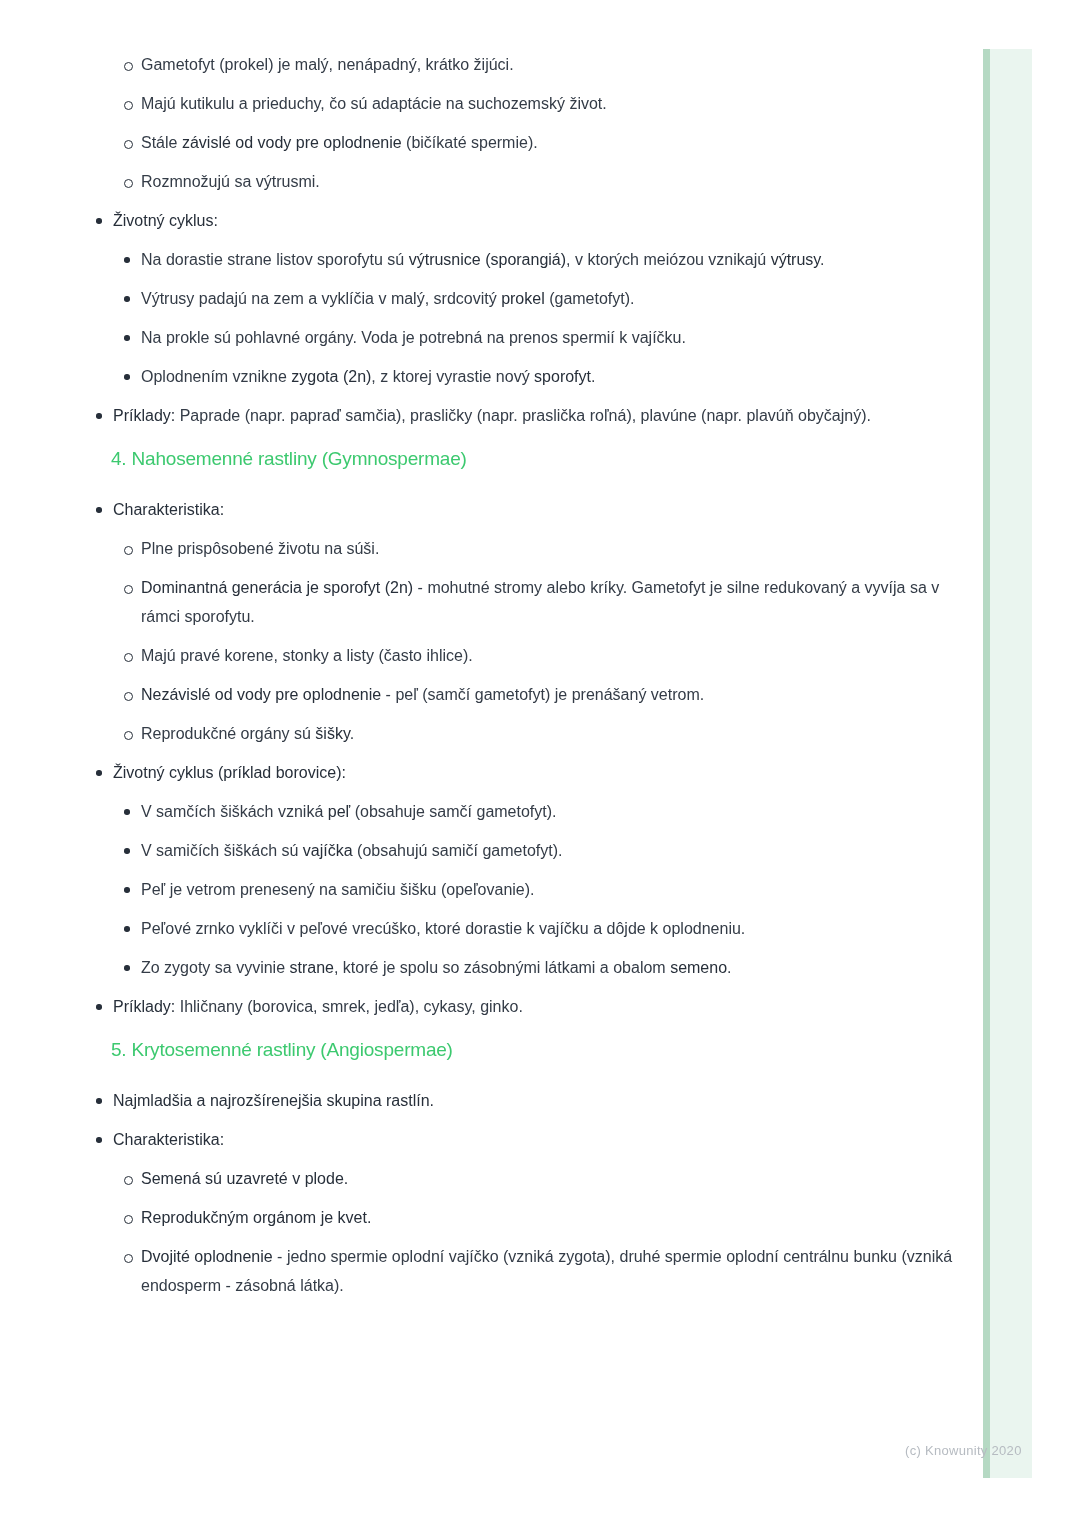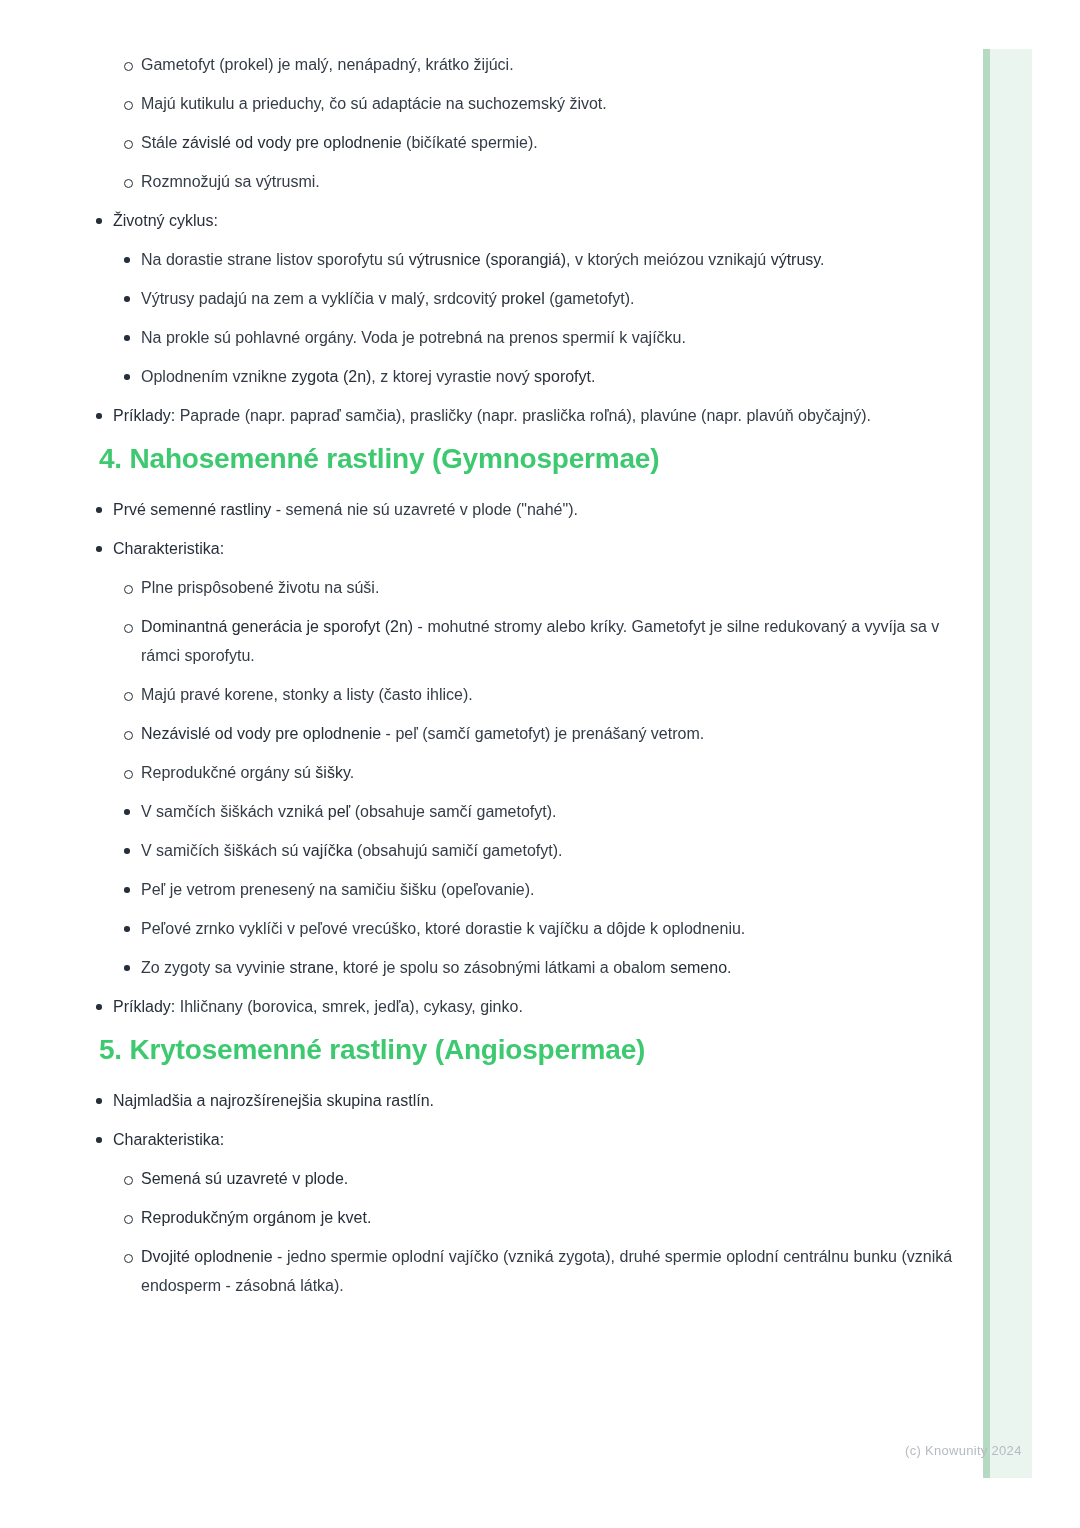--- a/index.html
+++ b/index.html
@@ -49,26 +49,26 @@
   .marker.circle::before {
     content: "";
     position: absolute; left: 1px; top: 11.5px;
     width: 7px; height: 7px;
     border-radius: 50%;
     border: 1.7px solid var(--bold-text);
     background: transparent;
   }
 
   h2.heading {
-    font-size: 28px;
+    font-size: 19px;
     line-height: 33px;
-    font-weight: 700;
+    font-weight: 400;
     color: var(--heading-green);
     letter-spacing: -0.2px;
-    margin: 12px 0 20px 4px;
+    margin: 12px 0 20px 16px;
   }
 
   .sidebar {
     position: absolute;
     left: 983px; top: 49px;
     width: 49px; height: 1429px;
     background: var(--sidebar-panel);
     border-left: 7px solid var(--sidebar-bar);
   }
 
@@ -124,24 +124,20 @@
         <span class="marker disc"></span>
         <span class="text"><span>Oplodnením vznikne </span><b>zygota (2n)</b><span>, z ktorej vyrastie nový </span><b>sporofyt</b><span>.</span></span>
       </div>
       <div class="line level-1">
         <span class="marker disc"></span>
         <span class="text"><b>Príklady:</b><span> Paprade (napr. papraď samčia), prasličky (napr. praslička roľná), plavúne (napr. plavúň obyčajný).</span></span>
       </div>
       <h2 class="heading">4. Nahosemenné rastliny (Gymnospermae)</h2>
       <div class="line level-1">
         <span class="marker disc"></span>
-        <span class="text"><b>Prvé semenné rastliny</b><span> - semená nie sú uzavreté v plode ("nahé").</span></span>
-      </div>
-      <div class="line level-1">
-        <span class="marker disc"></span>
         <span class="text"><b>Charakteristika:</b></span>
       </div>
       <div class="line level-2">
         <span class="marker circle"></span>
         <span class="text"><span>Plne prispôsobené životu na súši.</span></span>
       </div>
       <div class="line level-2">
         <span class="marker circle"></span>
         <span class="text"><b>Dominantná generácia je sporofyt (2n)</b><span> - mohutné stromy alebo kríky. Gametofyt je silne redukovaný a vyvíja sa v rámci sporofytu.</span></span>
       </div>
@@ -149,20 +145,24 @@
         <span class="marker circle"></span>
         <span class="text"><span>Majú pravé korene, stonky a listy (často ihlice).</span></span>
       </div>
       <div class="line level-2">
         <span class="marker circle"></span>
         <span class="text"><b>Nezávislé od vody pre oplodnenie</b><span> - peľ (samčí gametofyt) je prenášaný vetrom.</span></span>
       </div>
       <div class="line level-2">
         <span class="marker circle"></span>
         <span class="text"><span>Reprodukčné orgány sú </span><b>šišky</b><span>.</span></span>
+      </div>
+      <div class="line level-1">
+        <span class="marker disc"></span>
+        <span class="text"><b>Životný cyklus (príklad borovice):</b></span>
       </div>
       <div class="line level-2">
         <span class="marker disc"></span>
         <span class="text"><span>V samčích šiškách vzniká </span><b>peľ</b><span> (obsahuje samčí gametofyt).</span></span>
       </div>
       <div class="line level-2">
         <span class="marker disc"></span>
         <span class="text"><span>V samičích šiškách sú </span><b>vajíčka</b><span> (obsahujú samičí gametofyt).</span></span>
       </div>
       <div class="line level-2">
@@ -197,14 +197,14 @@
       <div class="line level-2">
         <span class="marker circle"></span>
         <span class="text"><b>Reprodukčným orgánom je kvet.</b></span>
       </div>
       <div class="line level-2">
         <span class="marker circle"></span>
         <span class="text"><b>Dvojité oplodnenie</b><span> - jedno spermie oplodní vajíčko (vzniká zygota), druhé spermie oplodní centrálnu bunku (vzniká endosperm - zásobná látka).</span></span>
       </div>
     </section>
   <aside class="sidebar"></aside>
-  <span class="watermark">(c) Knowunity 2024</span>
+  <span class="watermark">(c) Knowunity 2020</span>
 </main>
 
 </body></html>

